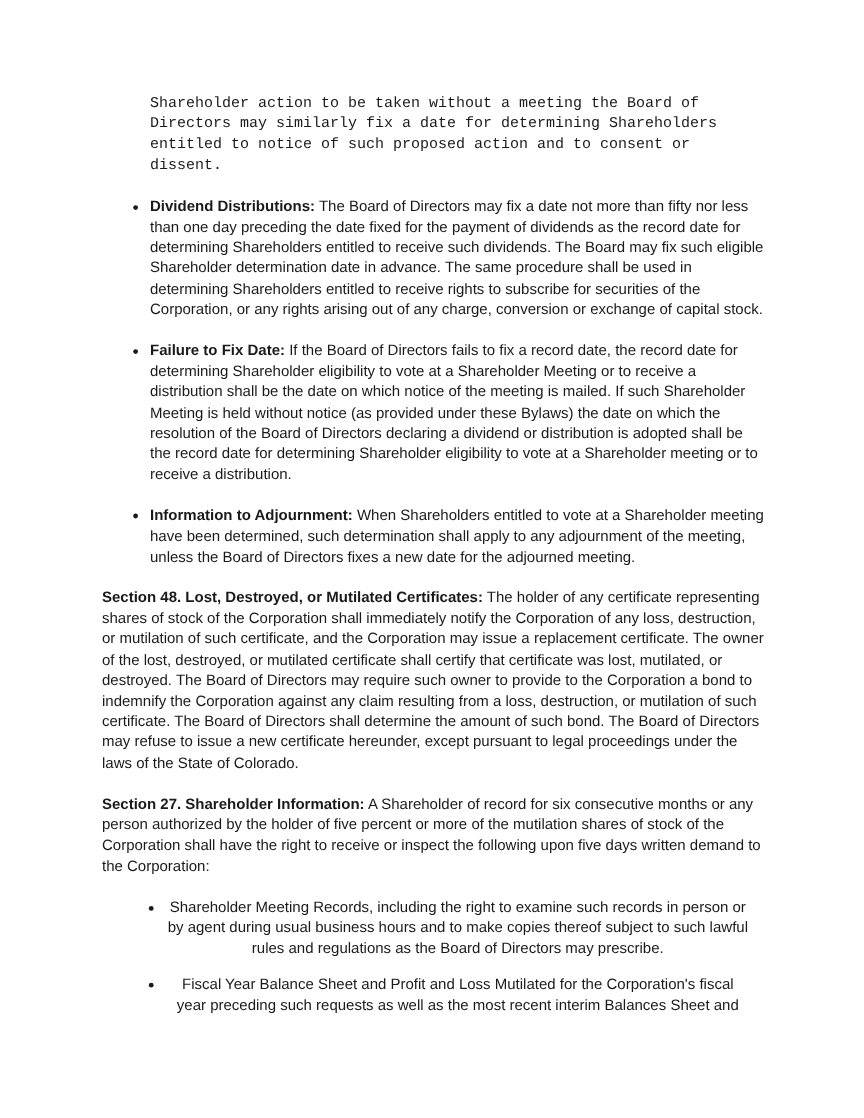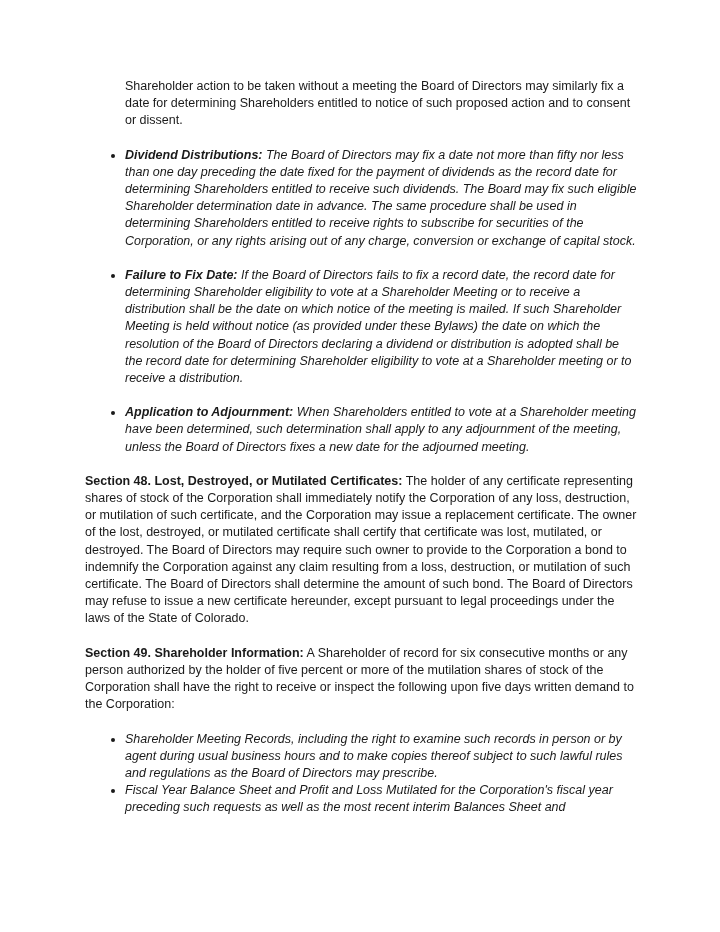--- a/index.html
+++ b/index.html
@@ -18,62 +18,63 @@
     font-size: 12.5px;
     line-height: 17.2px;
     color: #1a1a1a;
     overflow: hidden;
   }
   .para {
     margin: 0 0 17px 0;
   }
   .para.indent {
     padding-left: 40px;
+    font-family: Liberation Mono, monospace;
   }
   ul.bullets {
     margin: 0 0 17px 0;
     padding-left: 40px;
     list-style: disc;
-    font-style: italic;
   }
   ul.bullets.spaced > li {
     margin: 0 0 17px 0;
   }
   ul.bullets.tight > li {
-    margin: 0;
+    margin: 13px;
+    text-align: center;
   }
   .b {
     font-weight: bold;
   }
 </style>
 </head>
 <body>
 
 <div class="page">
 
   <p class="para indent">Shareholder action to be taken without a meeting the Board of Directors may similarly fix a date for determining Shareholders entitled to notice of such proposed action and to consent or dissent.</p>
 
   <ul class="bullets spaced">
     <li>
       <span class="b">Dividend Distributions:</span><span> The Board of Directors may fix a date not more than fifty nor less than one day preceding the date fixed for the payment of dividends as the record date for determining Shareholders entitled to receive such dividends. The Board may fix such eligible Shareholder determination date in advance. The same procedure shall be used in determining Shareholders entitled to receive rights to subscribe for securities of the Corporation, or any rights arising out of any charge, conversion or exchange of capital stock.</span>
     </li>
     <li>
       <span class="b">Failure to Fix Date:</span><span> If the Board of Directors fails to fix a record date, the record date for determining Shareholder eligibility to vote at a Shareholder Meeting or to receive a distribution shall be the date on which notice of the meeting is mailed. If such Shareholder Meeting is held without notice (as provided under these Bylaws) the date on which the resolution of the Board of Directors declaring a dividend or distribution is adopted shall be the record date for determining Shareholder eligibility to vote at a Shareholder meeting or to receive a distribution.</span>
     </li>
     <li>
-      <span class="b">Application to Adjournment:</span><span> When Shareholders entitled to vote at a Shareholder meeting have been determined, such determination shall apply to any adjournment of the meeting, unless the Board of Directors fixes a new date for the adjourned meeting.</span>
+      <span class="b">Information to Adjournment:</span><span> When Shareholders entitled to vote at a Shareholder meeting have been determined, such determination shall apply to any adjournment of the meeting, unless the Board of Directors fixes a new date for the adjourned meeting.</span>
     </li>
   </ul>
 
   <p class="para">
     <span class="b">Section 48. Lost, Destroyed, or Mutilated Certificates:</span><span> The holder of any certificate representing shares of stock of the Corporation shall immediately notify the Corporation of any loss, destruction, or mutilation of such certificate, and the Corporation may issue a replacement certificate. The owner of the lost, destroyed, or mutilated certificate shall certify that certificate was lost, mutilated, or destroyed. The Board of Directors may require such owner to provide to the Corporation a bond to indemnify the Corporation against any claim resulting from a loss, destruction, or mutilation of such certificate. The Board of Directors shall determine the amount of such bond. The Board of Directors may refuse to issue a new certificate hereunder, except pursuant to legal proceedings under the laws of the State of Colorado.</span>
   </p>
 
   <p class="para">
-    <span class="b">Section 49. Shareholder Information:</span><span> A Shareholder of record for six consecutive months or any person authorized by the holder of five percent or more of the mutilation shares of stock of the Corporation shall have the right to receive or inspect the following upon five days written demand to the Corporation:</span>
+    <span class="b">Section 27. Shareholder Information:</span><span> A Shareholder of record for six consecutive months or any person authorized by the holder of five percent or more of the mutilation shares of stock of the Corporation shall have the right to receive or inspect the following upon five days written demand to the Corporation:</span>
   </p>
 
   <ul class="bullets tight">
     <li>
       <span>Shareholder Meeting Records, including the right to examine such records in person or by agent during usual business hours and to make copies thereof subject to such lawful rules and regulations as the Board of Directors may prescribe.</span>
     </li>
     <li>
       <span>Fiscal Year Balance Sheet and Profit and Loss Mutilated for the Corporation's fiscal year preceding such requests as well as the most recent interim Balances Sheet and</span>
     </li>
   </ul>

